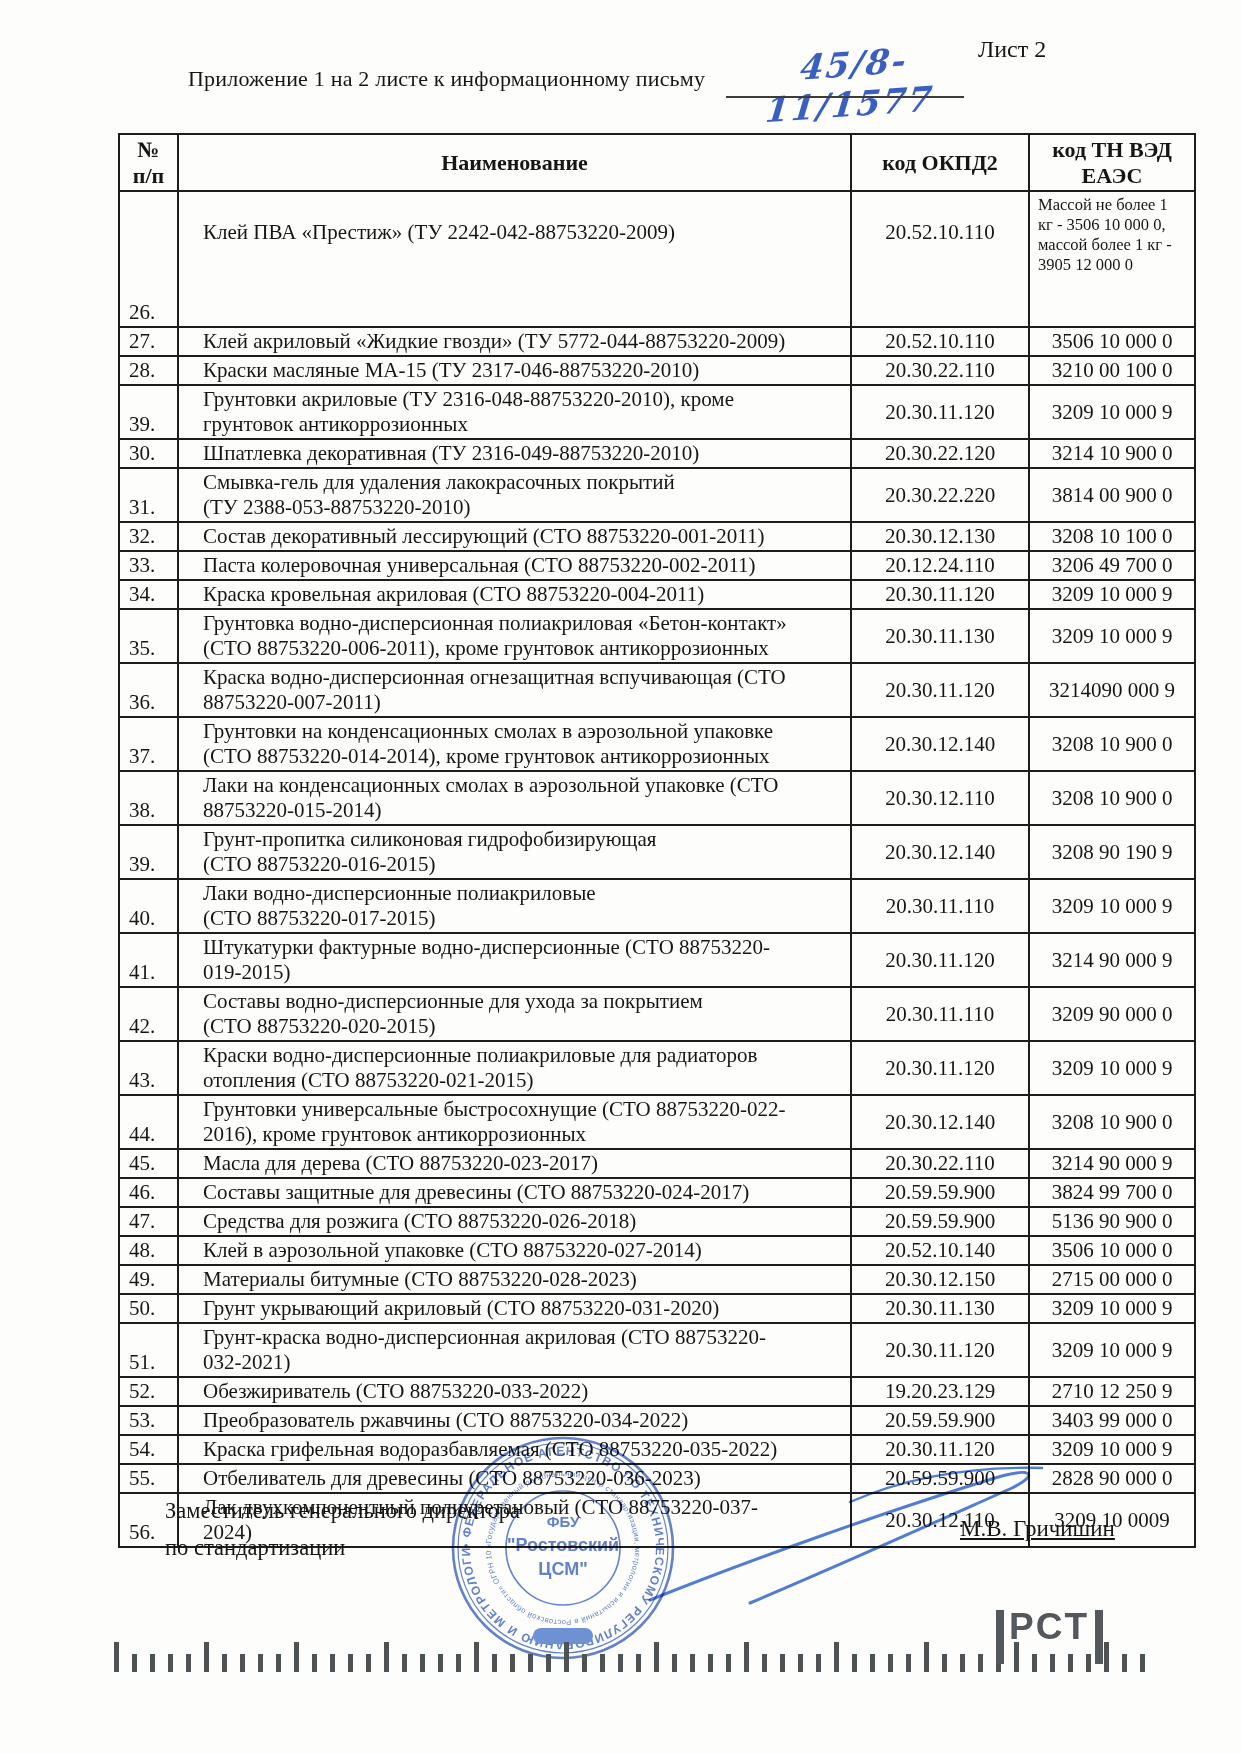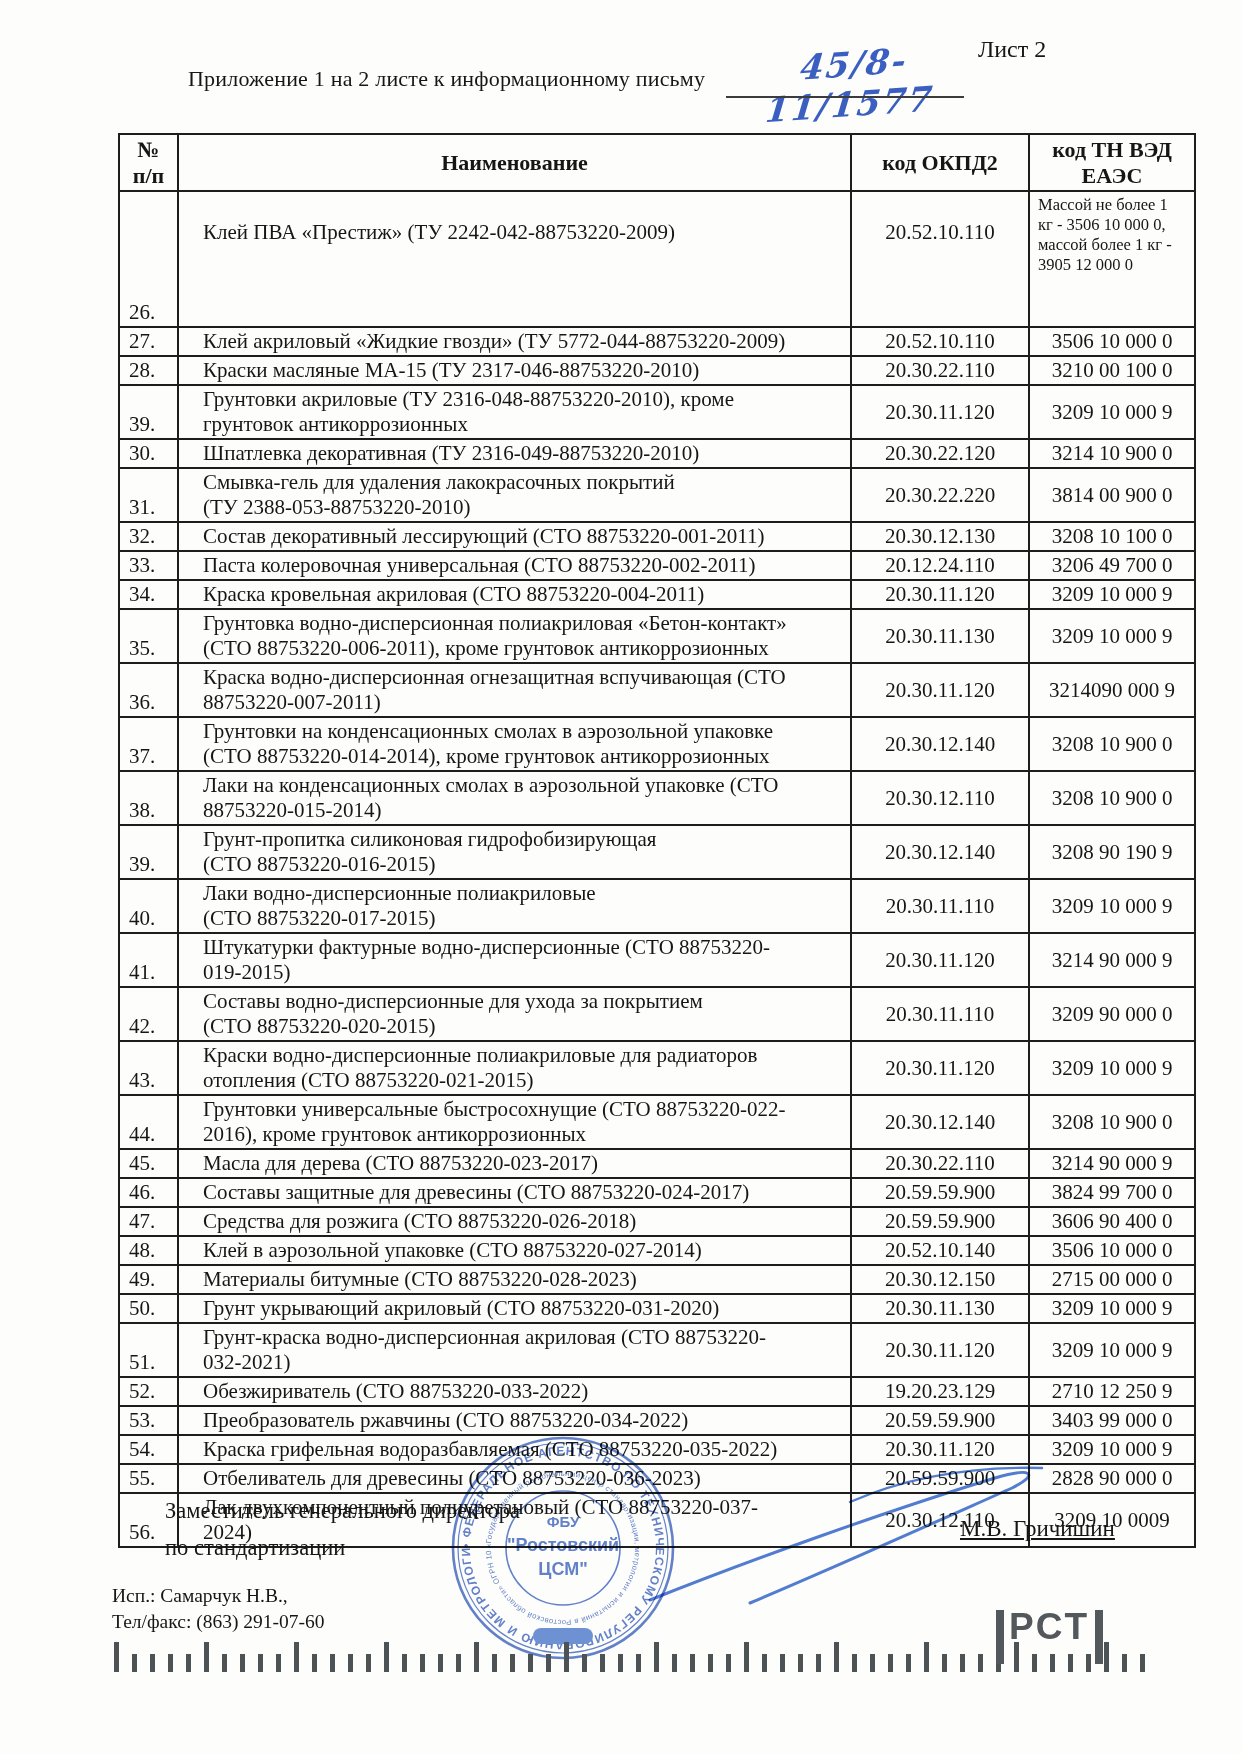--- a/index.html
+++ b/index.html
@@ -241,21 +241,21 @@
         <tr class="row-single">
           <td class="c-num">46.</td>
           <td class="c-name">Составы защитные для древесины (СТО 88753220-024-2017)</td>
           <td class="c-okpd2">20.59.59.900</td>
           <td class="c-tnved">3824 99 700 0</td>
         </tr>
         <tr class="row-single">
           <td class="c-num">47.</td>
           <td class="c-name">Средства для розжига (СТО 88753220-026-2018)</td>
           <td class="c-okpd2">20.59.59.900</td>
-          <td class="c-tnved">3606 90 400 0</td>
+          <td class="c-tnved">5136 90 900 0</td>
         </tr>
         <tr class="row-single">
           <td class="c-num">48.</td>
           <td class="c-name">Клей в аэрозольной упаковке (СТО 88753220-027-2014)</td>
           <td class="c-okpd2">20.52.10.140</td>
           <td class="c-tnved">3506 10 000 0</td>
         </tr>
         <tr class="row-single">
           <td class="c-num">49.</td>
           <td class="c-name">Материалы битумные (СТО 88753220-028-2023)</td>
@@ -333,24 +333,20 @@
     <path d="M 10 160 C 110 120, 250 70, 355 38 C 392 27, 400 34, 372 48 C 300 80, 200 125, 110 163" fill="none" stroke="#3f6fcf" stroke-width="3" stroke-linecap="round"></path>
     <path d="M 210 62 C 265 38, 330 26, 402 28" fill="none" stroke="#3f6fcf" stroke-width="2.4" stroke-linecap="round"></path>
   </svg>
 
   <div class="signer">
     <div>Заместитель генерального директора</div>
     <div>по стандартизации</div>
   </div>
   <div class="signer-name">М.В. Гричишин</div>
 
-  <div class="executor">
-    <div>Исп.: Самарчук Н.В.,</div>
-    <div>Тел/факс: (863) 291-07-60</div>
-  </div>
 
   <div class="ruler" id="ruler"><span class="bar tall"></span><span class="bar"></span><span class="bar"></span><span class="bar"></span><span class="bar"></span><span class="bar tall"></span><span class="bar"></span><span class="bar"></span><span class="bar"></span><span class="bar"></span><span class="bar tall"></span><span class="bar"></span><span class="bar"></span><span class="bar"></span><span class="bar"></span><span class="bar tall"></span><span class="bar"></span><span class="bar"></span><span class="bar"></span><span class="bar"></span><span class="bar tall"></span><span class="bar"></span><span class="bar"></span><span class="bar"></span><span class="bar"></span><span class="bar tall"></span><span class="bar"></span><span class="bar"></span><span class="bar"></span><span class="bar"></span><span class="bar tall"></span><span class="bar"></span><span class="bar"></span><span class="bar"></span><span class="bar"></span><span class="bar tall"></span><span class="bar"></span><span class="bar"></span><span class="bar"></span><span class="bar"></span><span class="bar tall"></span><span class="bar"></span><span class="bar"></span><span class="bar"></span><span class="bar"></span><span class="bar tall"></span><span class="bar"></span><span class="bar"></span><span class="bar"></span><span class="bar"></span><span class="bar tall"></span><span class="bar"></span><span class="bar"></span><span class="bar"></span><span class="bar"></span><span class="bar tall"></span><span class="bar"></span><span class="bar"></span></div>
 
   <div class="rst">
     <div class="rst-bar"></div>
     <div class="rst-text">РСТ</div>
     <div class="rst-bar"></div>
   </div>
 
 </div>

